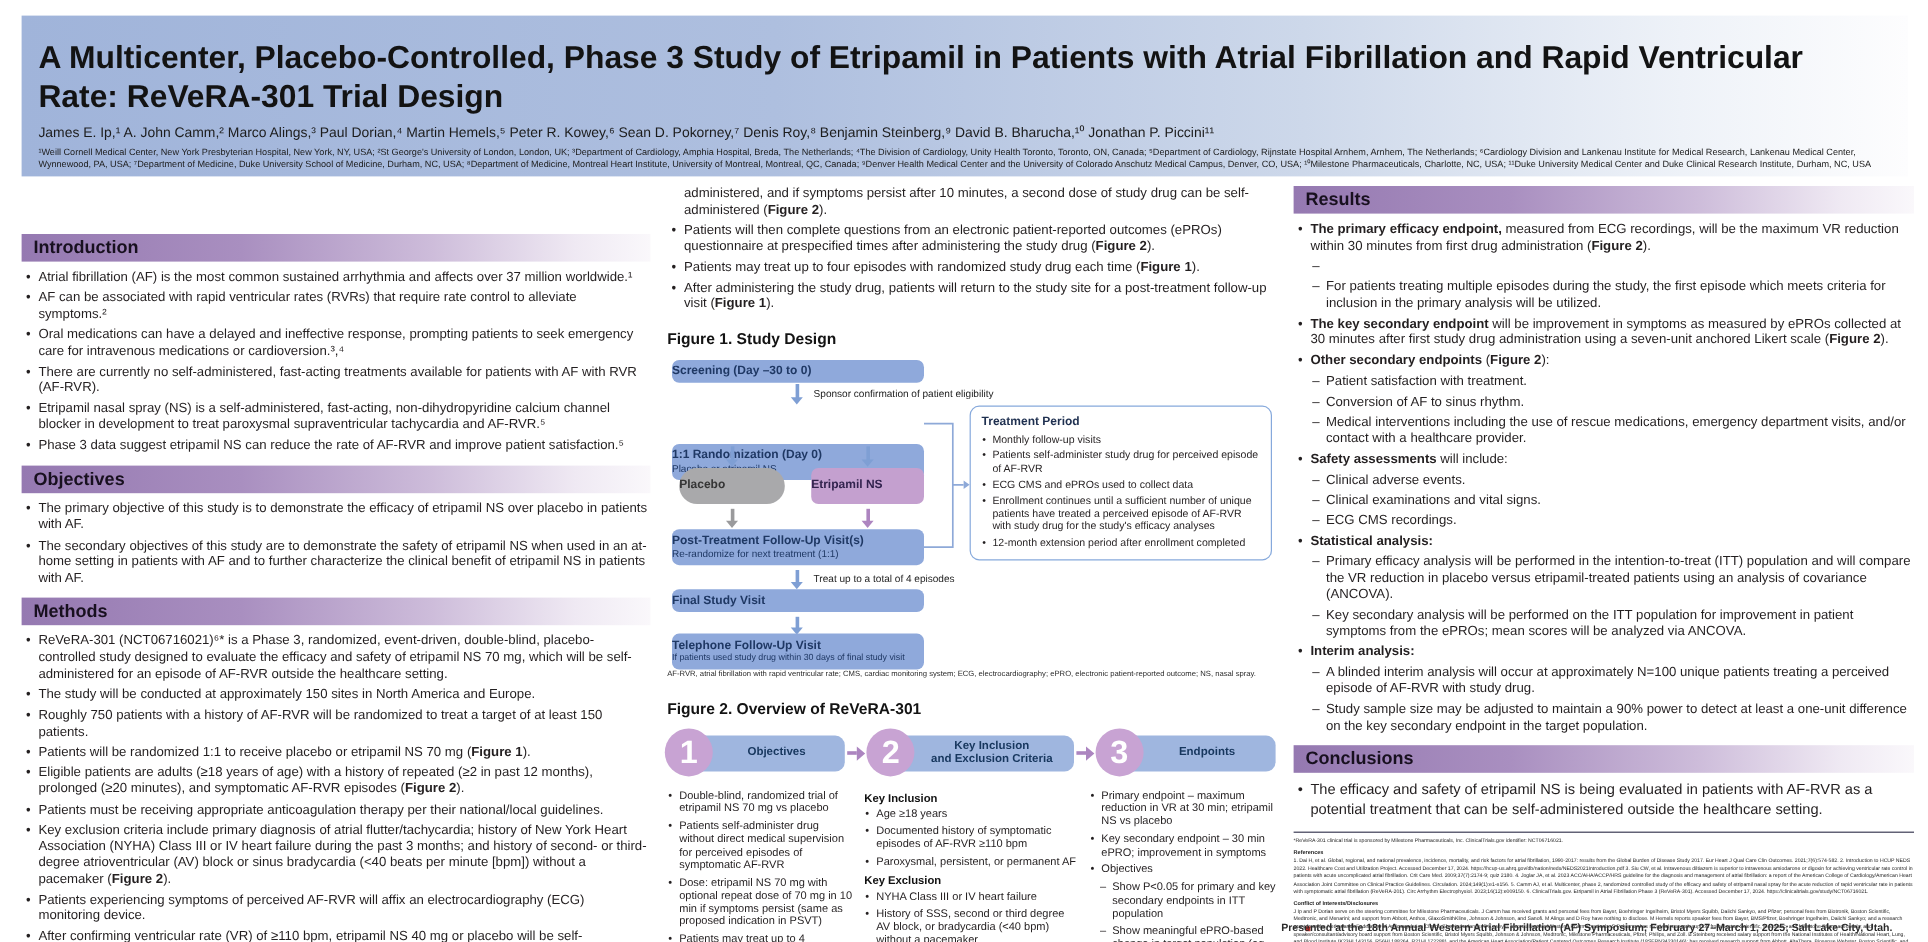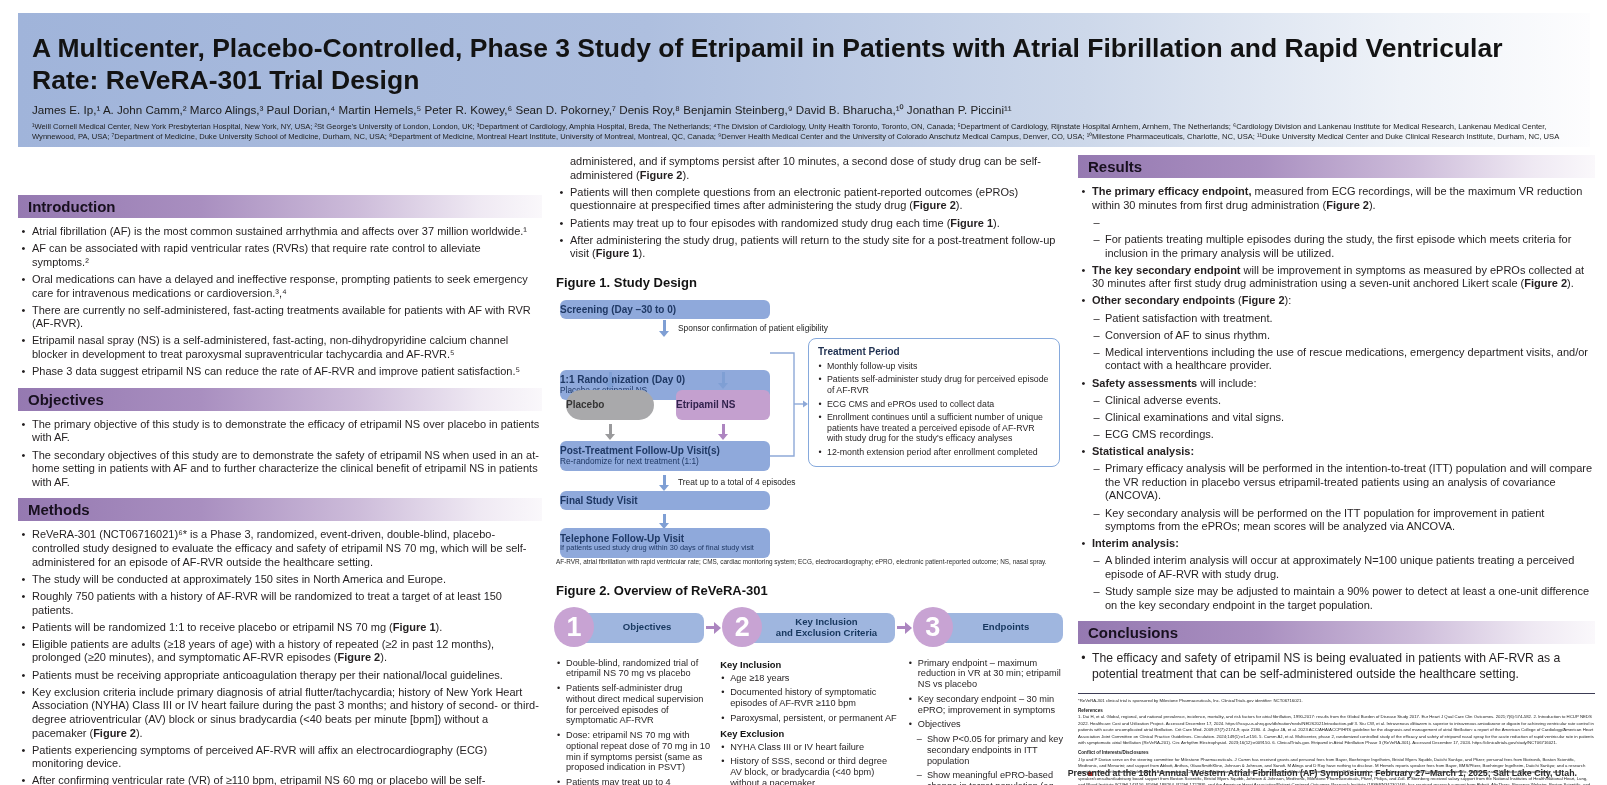--- a/index.html
+++ b/index.html
@@ -154,21 +154,21 @@
         <div class="li">
           <span class="mk">•</span>
           <span class="tx"><span>Key exclusion criteria include primary diagnosis of atrial flutter/tachycardia; history of New York Heart Association (NYHA) Class III or IV heart failure during the past 3 months; and history of second- or third-degree atrioventricular (AV) block or sinus bradycardia (&lt;40 beats per minute [bpm]) without a pacemaker (</span><b>Figure 2</b><span>).</span></span>
         </div>
         <div class="li">
           <span class="mk">•</span>
           <span class="tx"><span>Patients experiencing symptoms of perceived AF-RVR will affix an electrocardiography (ECG) monitoring device.</span></span>
         </div>
         <div class="li">
           <span class="mk">•</span>
-          <span class="tx"><span>After confirming ventricular rate (VR) of ≥110 bpm, etripamil NS 60 mg or placebo will be self-</span></span>
+          <span class="tx"><span>After confirming ventricular rate (VR) of ≥110 bpm, etripamil NS 40 mg or placebo will be self-</span></span>
         </div>
       </div>
   </div>
 
   <div class="col col-mid">
     <div class="list">
         <div class="li nomk">
           <span class="mk"></span>
           <span class="tx"><span>administered, and if symptoms persist after 10 minutes, a second dose of study drug can be self-administered (</span><b>Figure 2</b><span>).</span></span>
         </div>

